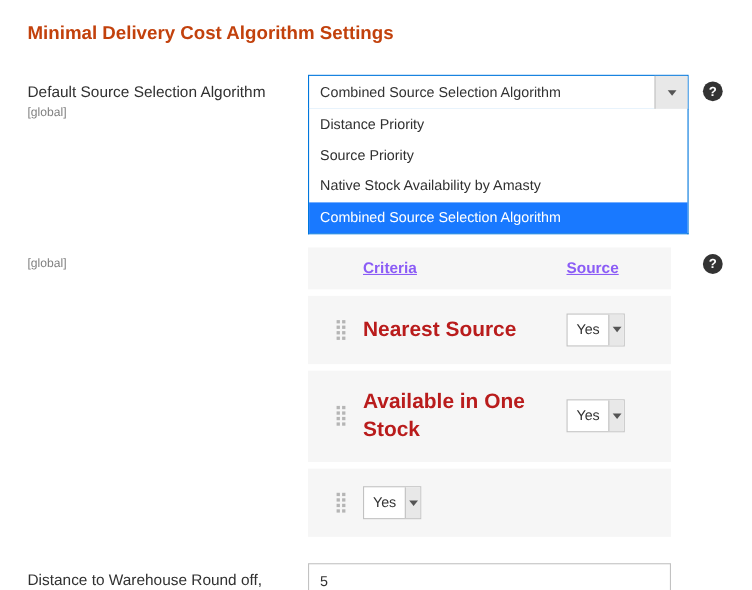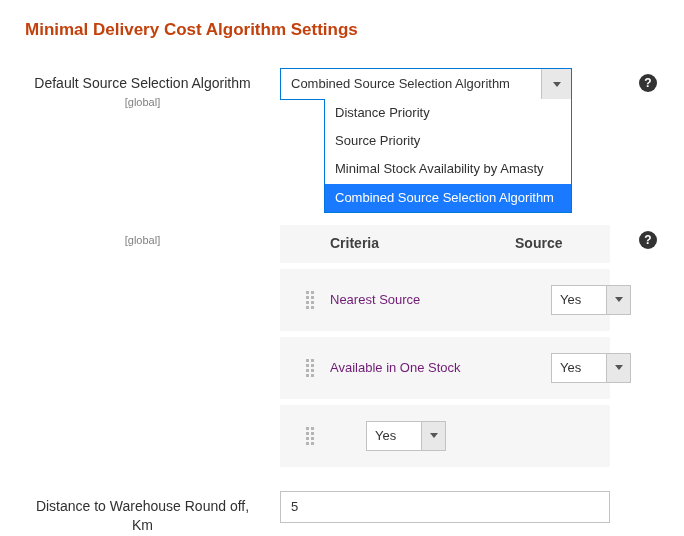--- a/index.html
+++ b/index.html
@@ -19,21 +19,21 @@
     margin: 0 0 28px 0;
   }
   .row {
     display: flex;
     align-items: flex-start;
     margin-bottom: 18px;
     position: relative;
   }
   .label-col {
     width: 255px;
-    text-align: center;
+    text-align: left;
     padding-right: 20px;
     padding-top: 6px;
     color: #303030;
     font-size: 14px;
     line-height: 1.35;
   }
   .scope {
     display: block;
     color: #808080;
     font-size: 11px;
@@ -55,21 +55,21 @@
     color: #fff;
     font-weight: bold;
     font-size: 12px;
     line-height: 18px;
     text-align: center;
     cursor: pointer;
   }
   
   .select-wrap {
     position: relative;
-    width: 292px;
+    width: 346px;
   }
   .select-display {
     display: flex;
     align-items: stretch;
     border: 1px solid #0077dd;
     height: 32px;
     background: #fff;
     cursor: pointer;
   }
   .select-display .text {
@@ -95,21 +95,20 @@
   }
   .dropdown {
     position: absolute;
     top: 31px;
     left: 0;
     right: 0;
     border: 1px solid #0077dd;
     border-top: none;
     background: #fff;
     z-index: 5;
-    margin-left: 44px;
   }
   .dropdown .opt {
     padding: 5px 10px;
     font-size: 13px;
     color: #303030;
     cursor: pointer;
     line-height: 1.4;
   }
   .dropdown .opt.selected {
     background: #1979ff;
@@ -118,55 +117,55 @@
   
   .criteria-block {
     width: 330px;
     background: #f6f6f6;
     border: none;
   }
   .criteria-head {
     display: flex;
     padding: 10px 10px 12px 10px;
     font-weight: 700;
-    color: #404040;
+    color: #8b5cf6;
     font-size: 14px;
+    text-decoration: underline;
   }
   .criteria-head .c1 { width: 40px; }
   .criteria-head .c2 { flex: 1; }
   .criteria-head .c3 { width: 85px; }
   .criteria-row {
     display: flex;
     align-items: center;
     padding: 16px 10px;
     border-top: 6px solid #fff;
   }
   .criteria-row .c1 { width: 40px; display:flex; justify-content:center; }
-  .criteria-row .c2 { flex: 1; padding-right: 10px; font-size: 13px; color: #701a75; line-height: 1.35; }
+  .criteria-row .c2 { flex: 1; padding-right: 10px; font-size: 19px; color: #b91c1c; line-height: 1.35; font-weight: bold; }
   .criteria-row .c3 { width: 85px; }
   .drag-handle {
     display: grid;
     grid-template-columns: repeat(2, 3px);
     grid-auto-rows: 3px;
     gap: 2px;
     cursor: move;
   }
   .drag-handle span {
     background: #b5b5b5;
     width: 3px; height: 3px;
   }
   .mini-select {
     display: flex;
     align-items: stretch;
     border: 1px solid #c2c2c2;
     height: 30px;
     background: #fff;
     cursor: pointer;
-    width: 80px;
-    margin-left: 36px;
+    width: 53px;
   }
   .mini-select .text {
     flex: 1;
     padding: 0 8px;
     line-height: 28px;
     font-size: 13px;
   }
   .mini-select .arrow-box {
     width: 24px;
     background: #e8e8e8;
@@ -203,21 +202,21 @@
   </div>
   <div class="field-col">
     <div class="select-wrap">
       <div class="select-display">
         <div class="text">Combined Source Selection Algorithm</div>
         <div class="arrow-box"></div>
       </div>
       <div class="dropdown">
         <div class="opt">Distance Priority</div>
         <div class="opt">Source Priority</div>
-        <div class="opt">Minimal Stock Availability by Amasty</div>
+        <div class="opt">Native Stock Availability by Amasty</div>
         <div class="opt selected">Combined Source Selection Algorithm</div>
       </div>
     </div>
     <div class="help">?</div>
   </div>
 </div>
 
 <div class="row big-gap">
   <div class="label-col">
     <span class="scope">[global]</span>

